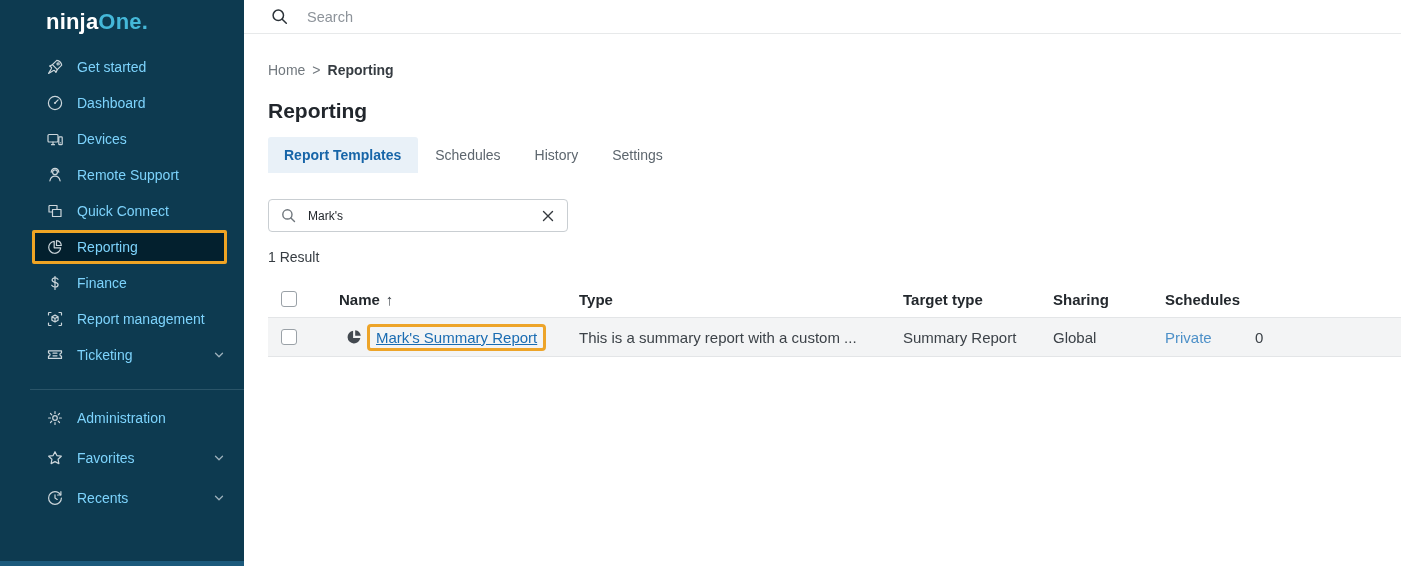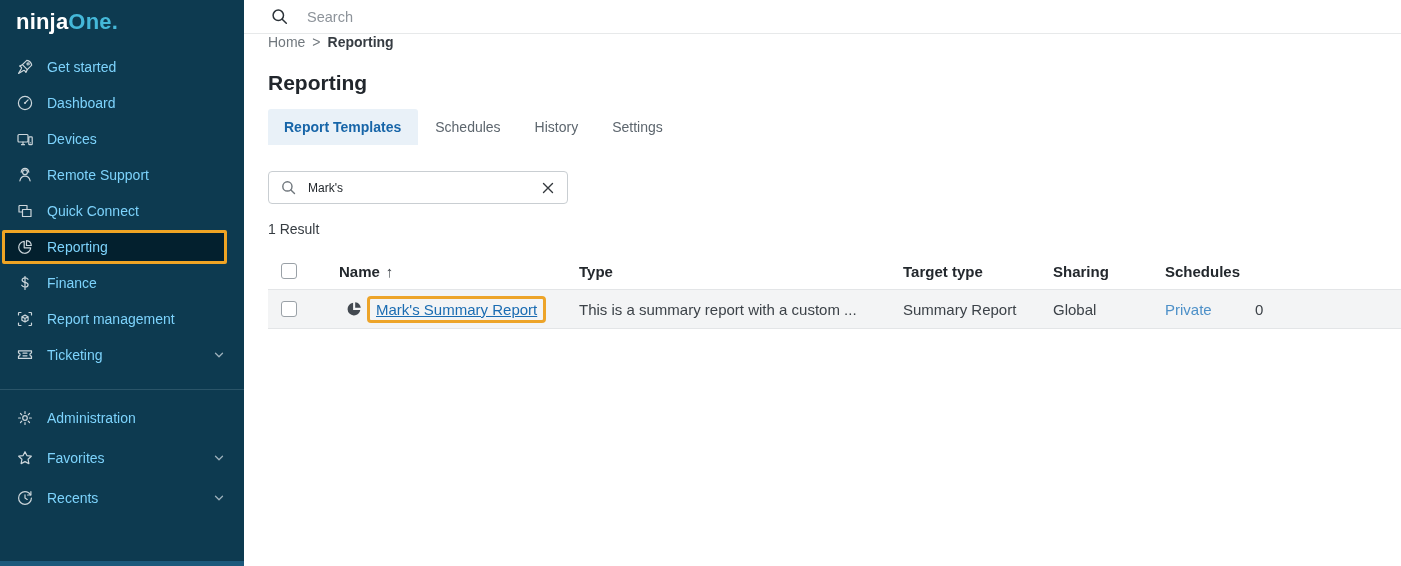--- a/index.html
+++ b/index.html
@@ -8,21 +8,21 @@
     width:1401px; height:566px; overflow:hidden;
     font-family:"Liberation Sans", sans-serif;
     display:flex; background:#fff;
     -webkit-font-smoothing:antialiased;
   }
   svg { display:block; }
 
   
   .sidebar {
     width:244px; min-width:244px; height:566px;
-    background:#0d3a50; position:relative; user-select:none;
+    background:#0d3a50; position:relative; user-select:none;padding-left:30px;
   }
   .logo { padding:9px 0 0 16px; font-size:22px; font-weight:700; letter-spacing:.2px; }
   .logo .ninja { color:#ffffff; }
   .logo .one { color:#45b8d9; }
   .nav { margin-top:14px; }
   .nav-item {
     height:36px; display:flex; align-items:center;
     padding-left:16px; font-size:14px; cursor:pointer; color:#7dd3fc;
   }
   .nav-item .icn { width:18px; height:18px; margin-right:13px; color:#ccd6db; flex:none; display:flex; align-items:center; justify-content:center; }
@@ -40,21 +40,21 @@
   .topbar { height:34px; display:flex; align-items:center; padding-left:27px; border-bottom:1px solid #e7e9ea; flex:none; }
   .topbar .search-icn { color:#2b3238; margin-right:17px; display:flex; }
   .topbar input {
     border:none; outline:none; font-family:inherit; font-size:14.5px;
     color:#22272c; width:400px; background:transparent;
   }
   .topbar input::placeholder { color:#8d939a; }
 
   .content { padding-left:24px; flex:1; min-width:0; }
 
-  .breadcrumb { display:flex; gap:7px; font-size:14px; align-items:center; }
+  .breadcrumb { margin-top:28px; display:flex; gap:7px; font-size:14px; align-items:center; }
   .breadcrumb .bc-home { color:#71787e; cursor:pointer; }
   .breadcrumb .bc-sep { color:#71787e; }
   .breadcrumb .bc-current { color:#363c42; font-weight:600; }
 
   .page-title { margin:20px 0 0 0; font-size:21px; font-weight:700; color:#21262c; line-height:26px; }
 
   .tabs { margin-top:13px; display:flex; font-size:14px; }
   .tab { padding:10px 17px; color:#5d666e; cursor:pointer; }
   .tab.active { background:#e9f1f8; color:#1765a8; font-weight:600; border-radius:3px 3px 0 0;padding-left:16px; }
 

